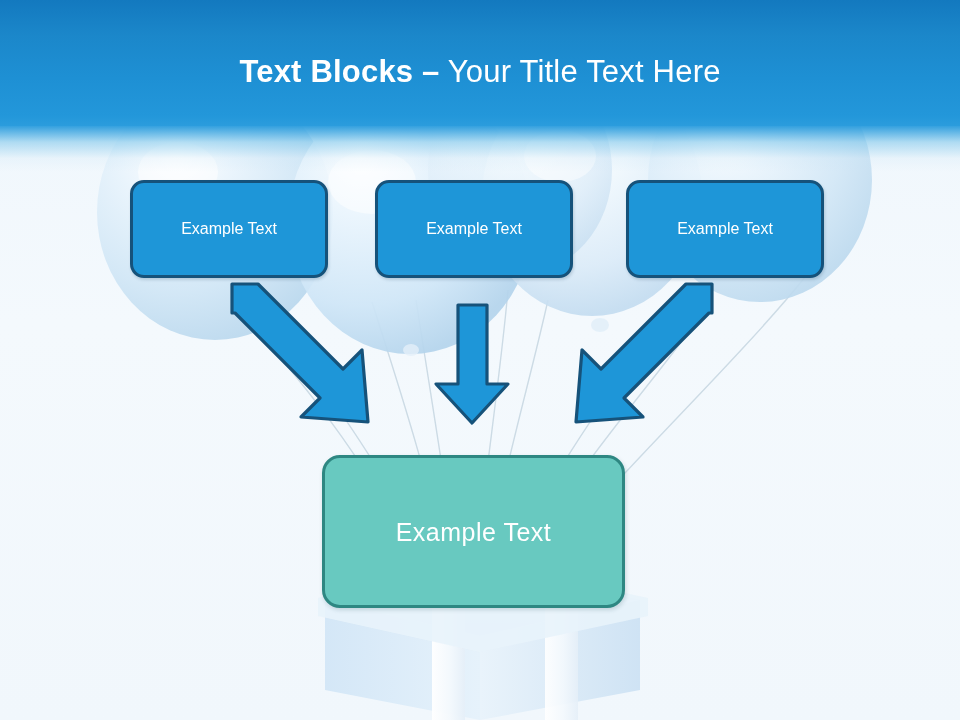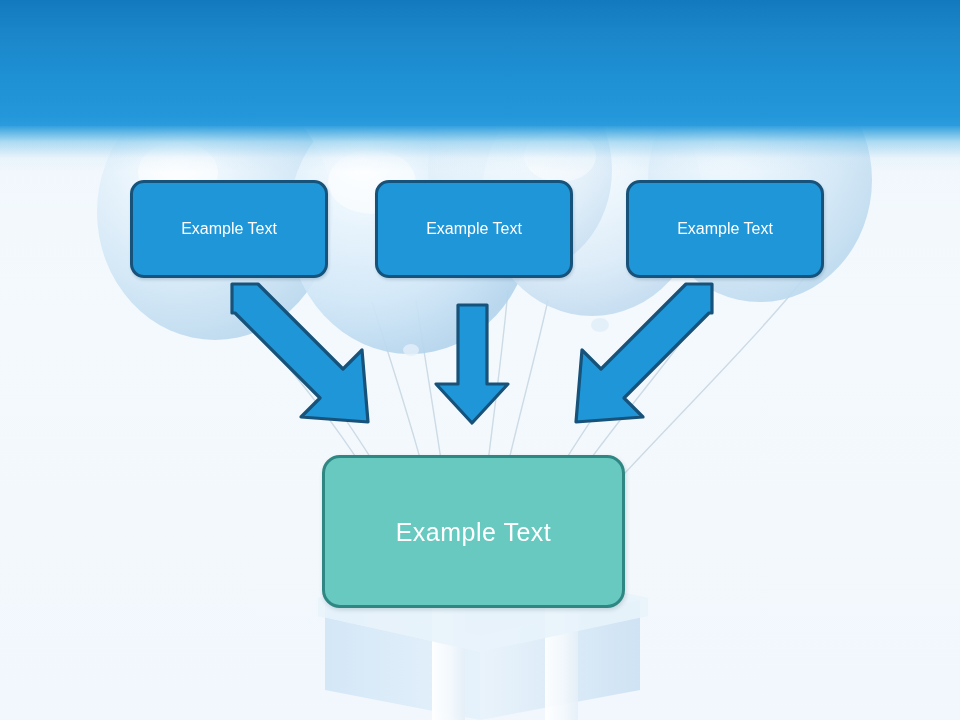--- a/index.html
+++ b/index.html
@@ -214,20 +214,23 @@
       <polygon points="640,600 480,636 480,720 640,690" fill="url(#giftRight)"></polygon>
       <polygon points="432,590 465,583 465,720 432,720" fill="url(#ribbon)" opacity="0.95"></polygon>
       <polygon points="545,586 578,595 578,720 545,720" fill="url(#ribbon)" opacity="0.9"></polygon>
       <polygon points="318,598 480,562 648,598 648,616 480,652 318,616" fill="#e8f3fb" opacity="0.9"></polygon>
     </g>
   </svg>
 
   <div class="header-band"></div>
   <div class="header-fade"></div>
 
+  <div class="slide-title">
+    <span class="t-bold">Text Blocks –</span><span class="t-reg"> Your Title Text Here</span>
+  </div>
 
   <svg id="arrows" viewBox="0 0 960 720" xmlns="http://www.w3.org/2000/svg">
 
     <g>
       <polygon points="232,284 258,284 343,369 362,350 368,422 301,417 320,398 235,313 232,313" fill="#1e96d8" stroke="#16527a" stroke-width="3.2" stroke-linejoin="round"></polygon>
     </g>
 
     <g>
       <polygon points="458,305 487,305 487,384 508,384 472,423 436,384 458,384" fill="#1e96d8" stroke="#16527a" stroke-width="3.2" stroke-linejoin="round"></polygon>
     </g>

